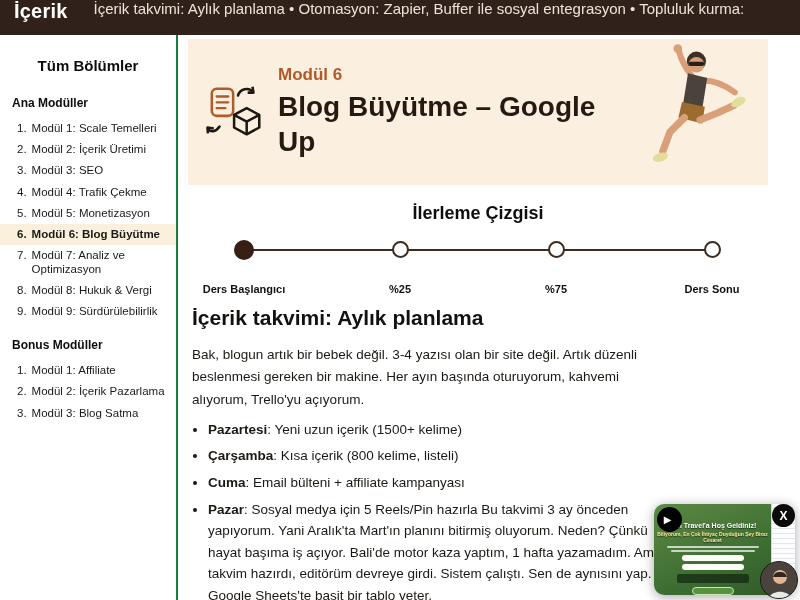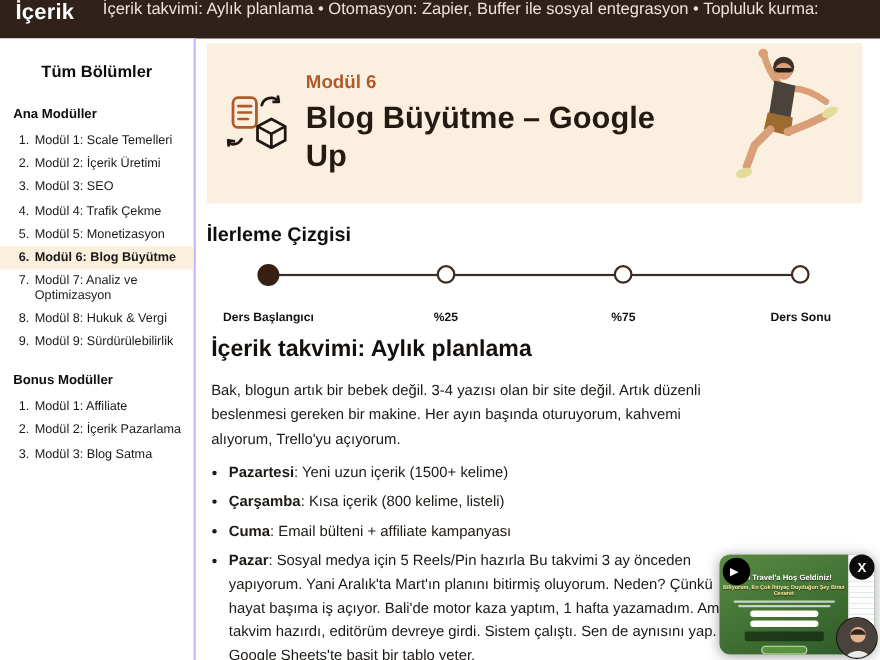--- a/index.html
+++ b/index.html
@@ -13,44 +13,44 @@
     height:35px; background:#30221b; color:#fff;
     display:flex; align-items:flex-start; gap:26px; padding:0 14px;
   }
   .topbar-title { font-size:20px; font-weight:bold; letter-spacing:.2px; flex:0 0 auto; }
   .topbar-summary {
     font-size:15px; color:#ede3d8; white-space:nowrap; overflow:hidden; flex:1 1 auto;
   }
   
   .layout { display:flex; height:565px; }
   .sidebar {
-    width:178px; flex:0 0 178px; border-right:2px solid #c4b5fd;
+    width:178px; flex:0 0 178px; border-right:2px solid #15803d;
     padding:12px 0 0 0; background:#fff; overflow:hidden;
   }
   .sidebar-title { text-align:center; font-size:15px; font-weight:bold; margin:10px 0 22px; color:#0d0d0d; }
   .sidebar-section-label { font-size:12px; font-weight:bold; padding:0 12px; margin:16px 0 8px; color:#0d0d0d; }
   .module-item {
     display:flex; gap:5px; font-size:11.5px; color:#1a1a1a;
     padding:4px 8px 4px 17px; cursor:pointer; line-height:1.15;
   }
   .module-item.active { background:#faf0dc; font-weight:bold; }
   .module-num { flex:0 0 auto; }
   
-  .main { flex:1 1 auto; position:relative; padding:2px 16px 0 10px; overflow:hidden;border-radius:22px; }
+  .main { flex:1 1 auto; position:relative; padding:2px 32px 0 10px; overflow:hidden;border-radius:22px; }
   .hero {
     background:#fbf0e0; height:146px; border-radius:2px; position:relative;
     display:flex; align-items:center; padding:12px 14px; margin-top:2px;
   }
   .hero-icon { flex:0 0 auto; margin:4px 10px 0 4px; }
   .hero-eyebrow { color:#b05a2a; font-size:17px; font-weight:bold; margin-bottom:4px; }
   .hero-title { color:#241a12; font-size:28px; font-weight:bold; line-height:1.25; width:360px; }
   .hero-person { position:absolute; right:14px; top:4px; width:120px; height:130px; }
   
   .progress { margin-top:18px; }
-  .progress-title { text-align:left; font-size:18px; font-weight:bold; color:#0e0e0e; }
+  .progress-title { text-align:center; font-size:18px; font-weight:bold; color:#0e0e0e; }
   .timeline { position:relative; margin:16px 46px 0; height:52px; }
   .timeline-line { position:absolute; top:9px; left:8px; right:8px; height:2px; background:#3b2b21; }
   .stops { display:flex; justify-content:space-between; position:relative; }
   .stop { position:relative; display:flex; flex-direction:column; align-items:center; width:20px; }
   .dot {
     width:17px; height:17px; border-radius:50%; background:#fff;
     border:2.5px solid #3b2b21; margin-top:1px;
   }
   .stop.filled .dot { width:20px; height:20px; background:#371f14; border-color:#371f14; margin-top:0; }
   .stop-label {

